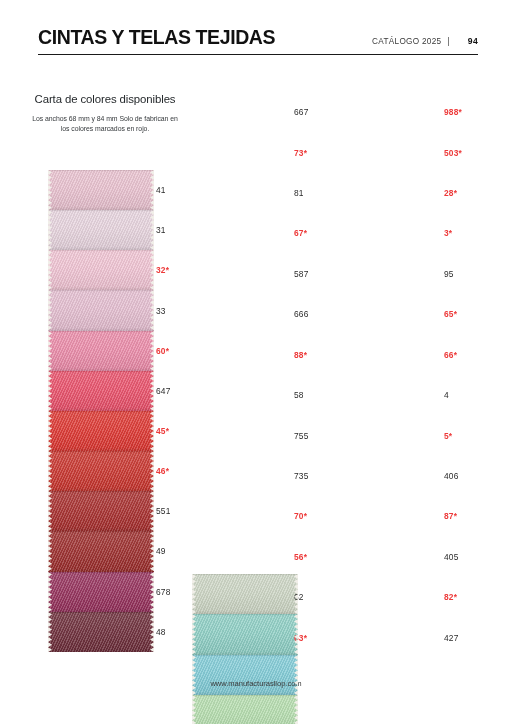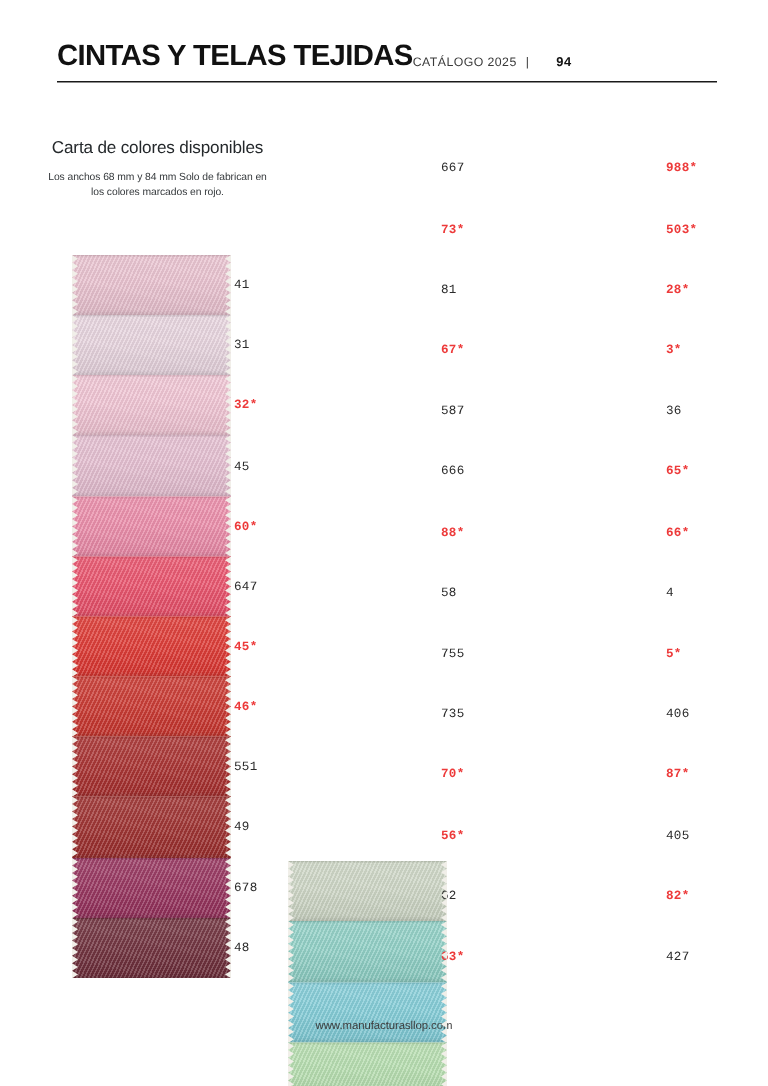--- a/index.html
+++ b/index.html
@@ -6,21 +6,21 @@
   body{
     width:512px;height:724px;
     background:#ffffff;
     font-family:"Liberation Sans", sans-serif;
     overflow:hidden;
     position:relative;
   }
   
   .header{
     position:absolute;left:38px;top:28px;width:440px;
-    display:flex;align-items:flex-end;justify-content:flex-start;
+    display:flex;align-items:flex-end;justify-content:space-between;
     padding-bottom:6px;
     border-bottom:1.2px solid #1a1a1a;
   }
   .title{
     font-size:19.5px;font-weight:bold;letter-spacing:-0.4px;
     color:#111111;line-height:1;white-space:nowrap;
   }
   .header-right{
     display:flex;align-items:flex-end;gap:6px;
     font-size:8.2px;color:#333333;letter-spacing:0.3px;
@@ -84,21 +84,21 @@
     position:absolute;top:0;bottom:0;width:4px;z-index:3;
     pointer-events:none;
   }
   .zig-l{left:0;}
   .zig-r{right:0;}
 
   .labels{position:absolute;}
   .lbl{
     font-size:8.4px;color:#2b2b2b;letter-spacing:0.2px;
     display:flex;align-items:center;
-    font-family:Liberation Mono, monospace;
+    font-family:Liberation Sans, sans-serif;
   }
   .lbl.red{color:#ed3a3a;font-weight:bold;}
 
   
   .footer{
     position:absolute;left:0;top:679px;width:512px;text-align:center;
     font-size:7.6px;color:#3c3c3c;letter-spacing:-0.05px;
   }
 </style>
 </head>
@@ -239,21 +239,21 @@
           <span class="zig zig-r"><svg width="4" height="40.166666666666664" viewBox="0 0 4 40.166666666666664" preserveAspectRatio="none">
               <polygon points="4,0 0,2.51 4,5.02 0,7.53 4,10.04 0,12.55 4,15.06 0,17.57 4,20.08 0,22.59 4,25.10 0,27.61 4,30.13 0,32.64 4,35.15 0,37.66 4,40.17 4,40.166666666666664" fill="#f1efe9"></polygon>
             </svg></span>
         </div>
       </div>
     </div>
     <div class="col labels" style="left: 156px; top: 170px; width: 56px; height: 482px;">
       <div class="lbl" style="height: 40.1667px;">41</div>
       <div class="lbl" style="height: 40.1667px;">31</div>
       <div class="lbl red" style="height: 40.1667px;">32*</div>
-      <div class="lbl" style="height: 40.1667px;">45</div>
+      <div class="lbl" style="height: 40.1667px;">33</div>
       <div class="lbl red" style="height: 40.1667px;">60*</div>
       <div class="lbl" style="height: 40.1667px;">647</div>
       <div class="lbl red" style="height: 40.1667px;">45*</div>
       <div class="lbl red" style="height: 40.1667px;">46*</div>
       <div class="lbl" style="height: 40.1667px;">551</div>
       <div class="lbl" style="height: 40.1667px;">49</div>
       <div class="lbl" style="height: 40.1667px;">678</div>
       <div class="lbl" style="height: 40.1667px;">48</div>
     </div>
     <div class="col col-strip" style="left: 192px; top: 92px; width: 106px; height: 566px;">
@@ -313,21 +313,21 @@
       <div class="lbl red" style="height: 40.4286px;">70*</div>
       <div class="lbl red" style="height: 40.4286px;">56*</div>
       <div class="lbl" style="height: 40.4286px;">62</div>
       <div class="lbl red" style="height: 40.4286px;">63*</div>
     </div>
     <div class="col labels" style="left: 444px; top: 92px; width: 56px; height: 566px;">
       <div class="lbl red" style="height: 40.4286px;">988*</div>
       <div class="lbl red" style="height: 40.4286px;">503*</div>
       <div class="lbl red" style="height: 40.4286px;">28*</div>
       <div class="lbl red" style="height: 40.4286px;">3*</div>
-      <div class="lbl" style="height: 40.4286px;">36</div>
+      <div class="lbl" style="height: 40.4286px;">95</div>
       <div class="lbl red" style="height: 40.4286px;">65*</div>
       <div class="lbl red" style="height: 40.4286px;">66*</div>
       <div class="lbl" style="height: 40.4286px;">4</div>
       <div class="lbl red" style="height: 40.4286px;">5*</div>
       <div class="lbl" style="height: 40.4286px;">406</div>
       <div class="lbl red" style="height: 40.4286px;">87*</div>
       <div class="lbl" style="height: 40.4286px;">405</div>
       <div class="lbl red" style="height: 40.4286px;">82*</div>
       <div class="lbl" style="height: 40.4286px;">427</div>
     </div>

